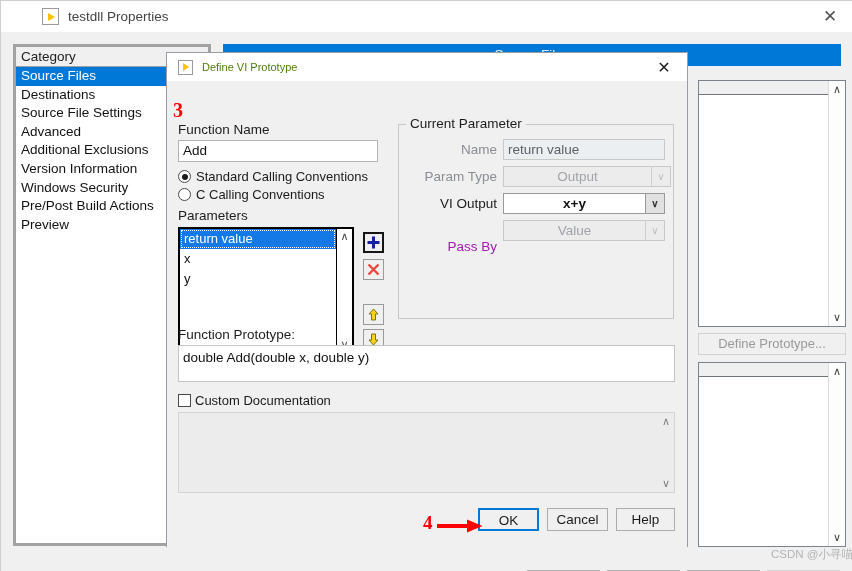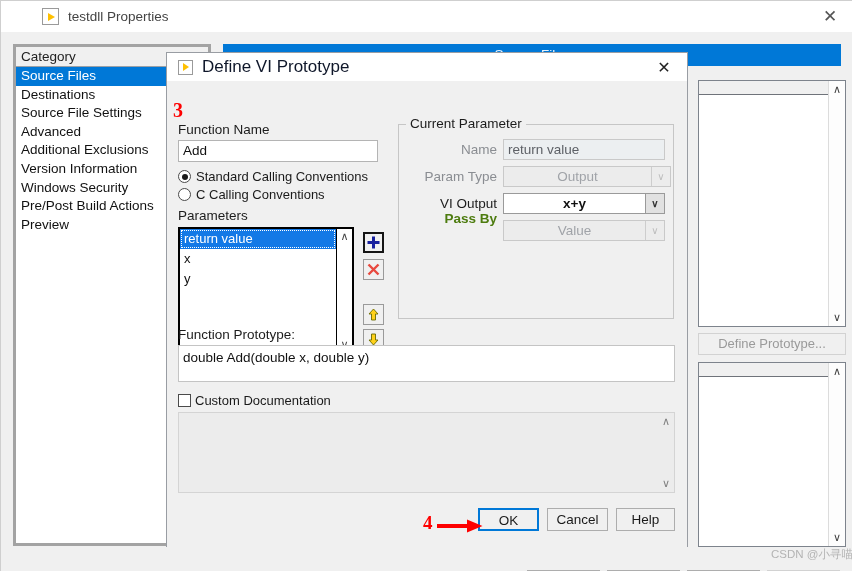--- a/index.html
+++ b/index.html
@@ -121,21 +121,21 @@
   .dlg-titlebar .dlg-icon {
     width:15px;height:15px;margin-left:11px;margin-right:9px;
     background:#fff;border:1px solid #9a9a9a;
     display:flex;align-items:center;justify-content:center;
   }
   .dlg-titlebar .dlg-icon .tri {
     width:0;height:0;border-left:6px solid #ffc000;
     border-top:4px solid transparent;border-bottom:4px solid transparent;
     margin-left:1px;
   }
-  .dlg-title-text { font-size:17px; color:#0f172a; }
+  .dlg-title-text { font-size:11px; color:#4d7c0f; }
   .dlg-close {
     position:absolute; right:6px; top:0; width:34px; height:28px;
     display:flex;align-items:center;justify-content:center;
     font-size:16px;color:#222;
   }
   .dlg-body { position:relative; width:100%; height:467px; background:#f0f0f0; }
 
   .marker3 {
     position:absolute; left:6px; top:19px;
     color:#fe0000; font-size:20px; font-weight:700;
@@ -399,21 +399,21 @@
       <span class="val">Output</span>
       <span class="caret">∨</span>
     </div>
 
     <div class="fld-label" style="left:245px; top:115px; width:85px; color:#1c1c1c;">VI Output</div>
     <div class="fld combo enabled" style="left:336px; top:112px; width:162px; font-weight:bold;">
       <span class="val">x+y</span>
       <span class="caret">∨</span>
     </div>
 
-    <div class="fld-label" style="left:245px; top:130px; width:85px; color:#4d7c0f;font-weight:bold;">Pass By</div>
+    <div class="fld-label" style="left:245px; top:158px; width:85px; color:#a21caf;">Pass By</div>
     <div class="fld combo disabled" style="left:336px; top:139px; width:162px;">
       <span class="val">Value</span>
       <span class="caret">∨</span>
     </div>
 
     <div class="lbl" style="left:11px; top:246px;">Function Prototype:</div>
     <div class="proto-input">double Add(double x, double y)</div>
 
     <div class="chk-row">
       <span class="chk"></span>

